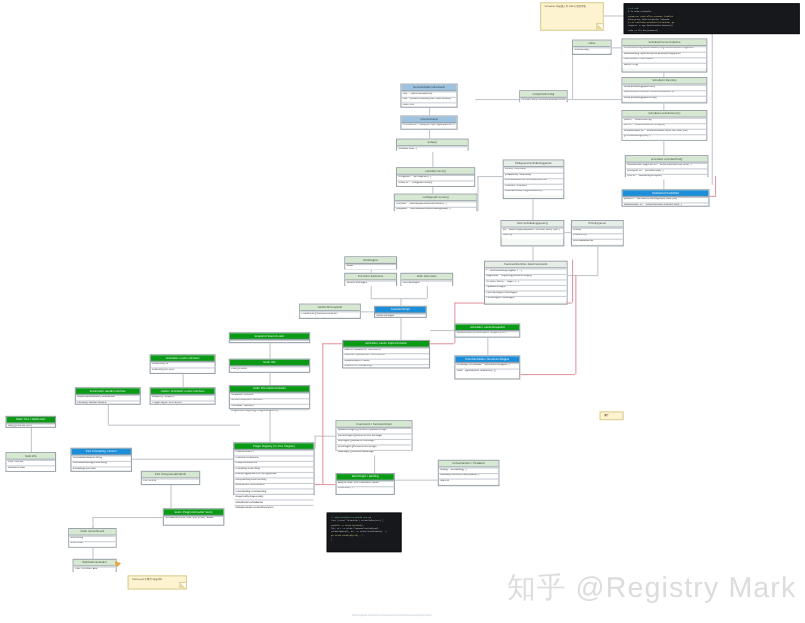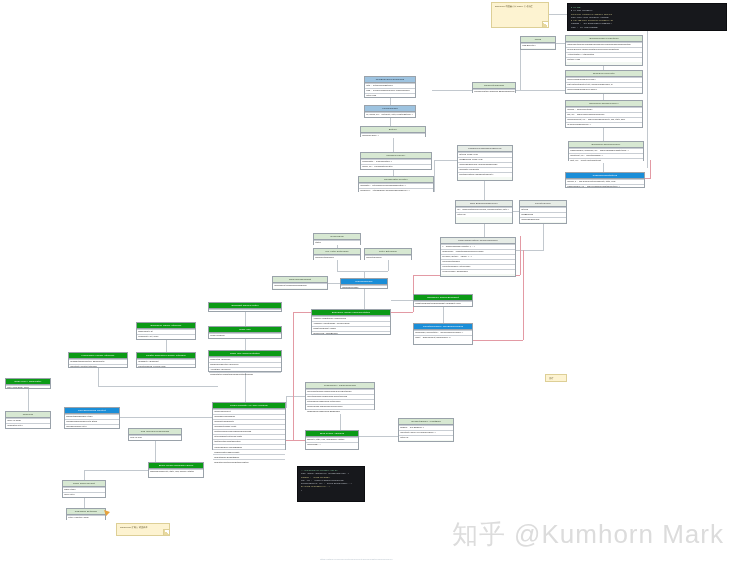--- a/index.html
+++ b/index.html
@@ -380,15 +380,15 @@
 
   <div class="note" id="note-bottom" style="left:116px;top:523px;width:54px;height:13px;">
     <span>Framework 扩展点 调度插件</span>
     <span class="fold"></span>
   </div>
 
   <div style="position:absolute;left:104px;top:510px;width:6px;height:6px;background:#e8a33d;
               clip-path:polygon(0 0,100% 35%,35% 100%);"></div>
 
   <div id="botlink">https://github.com/kubernetes/kubernetes/blob/master/pkg/scheduler</div>
-  <div id="watermark">知乎 @Kumhorn Mark</div>
+  <div id="watermark">知乎 @Registry Mark</div>
 
 </div>
 
 </body></html>

